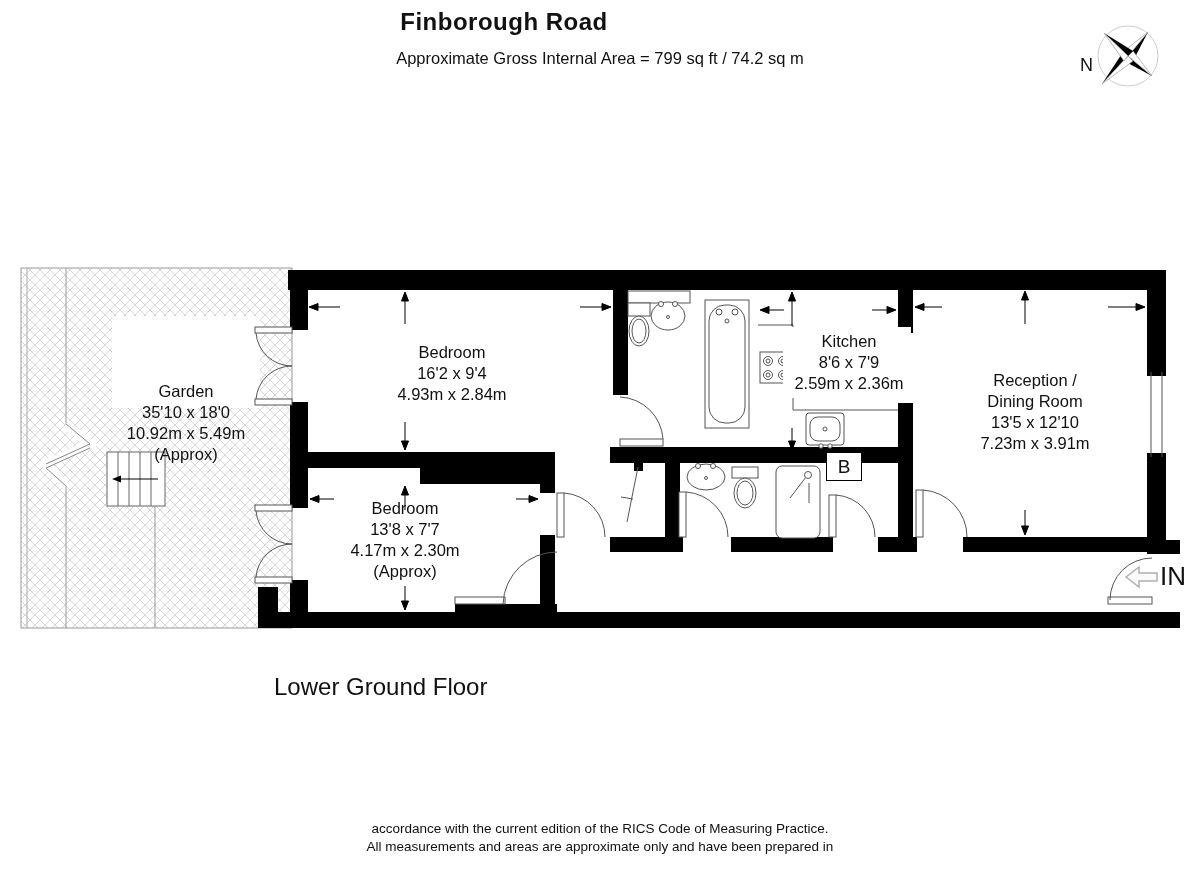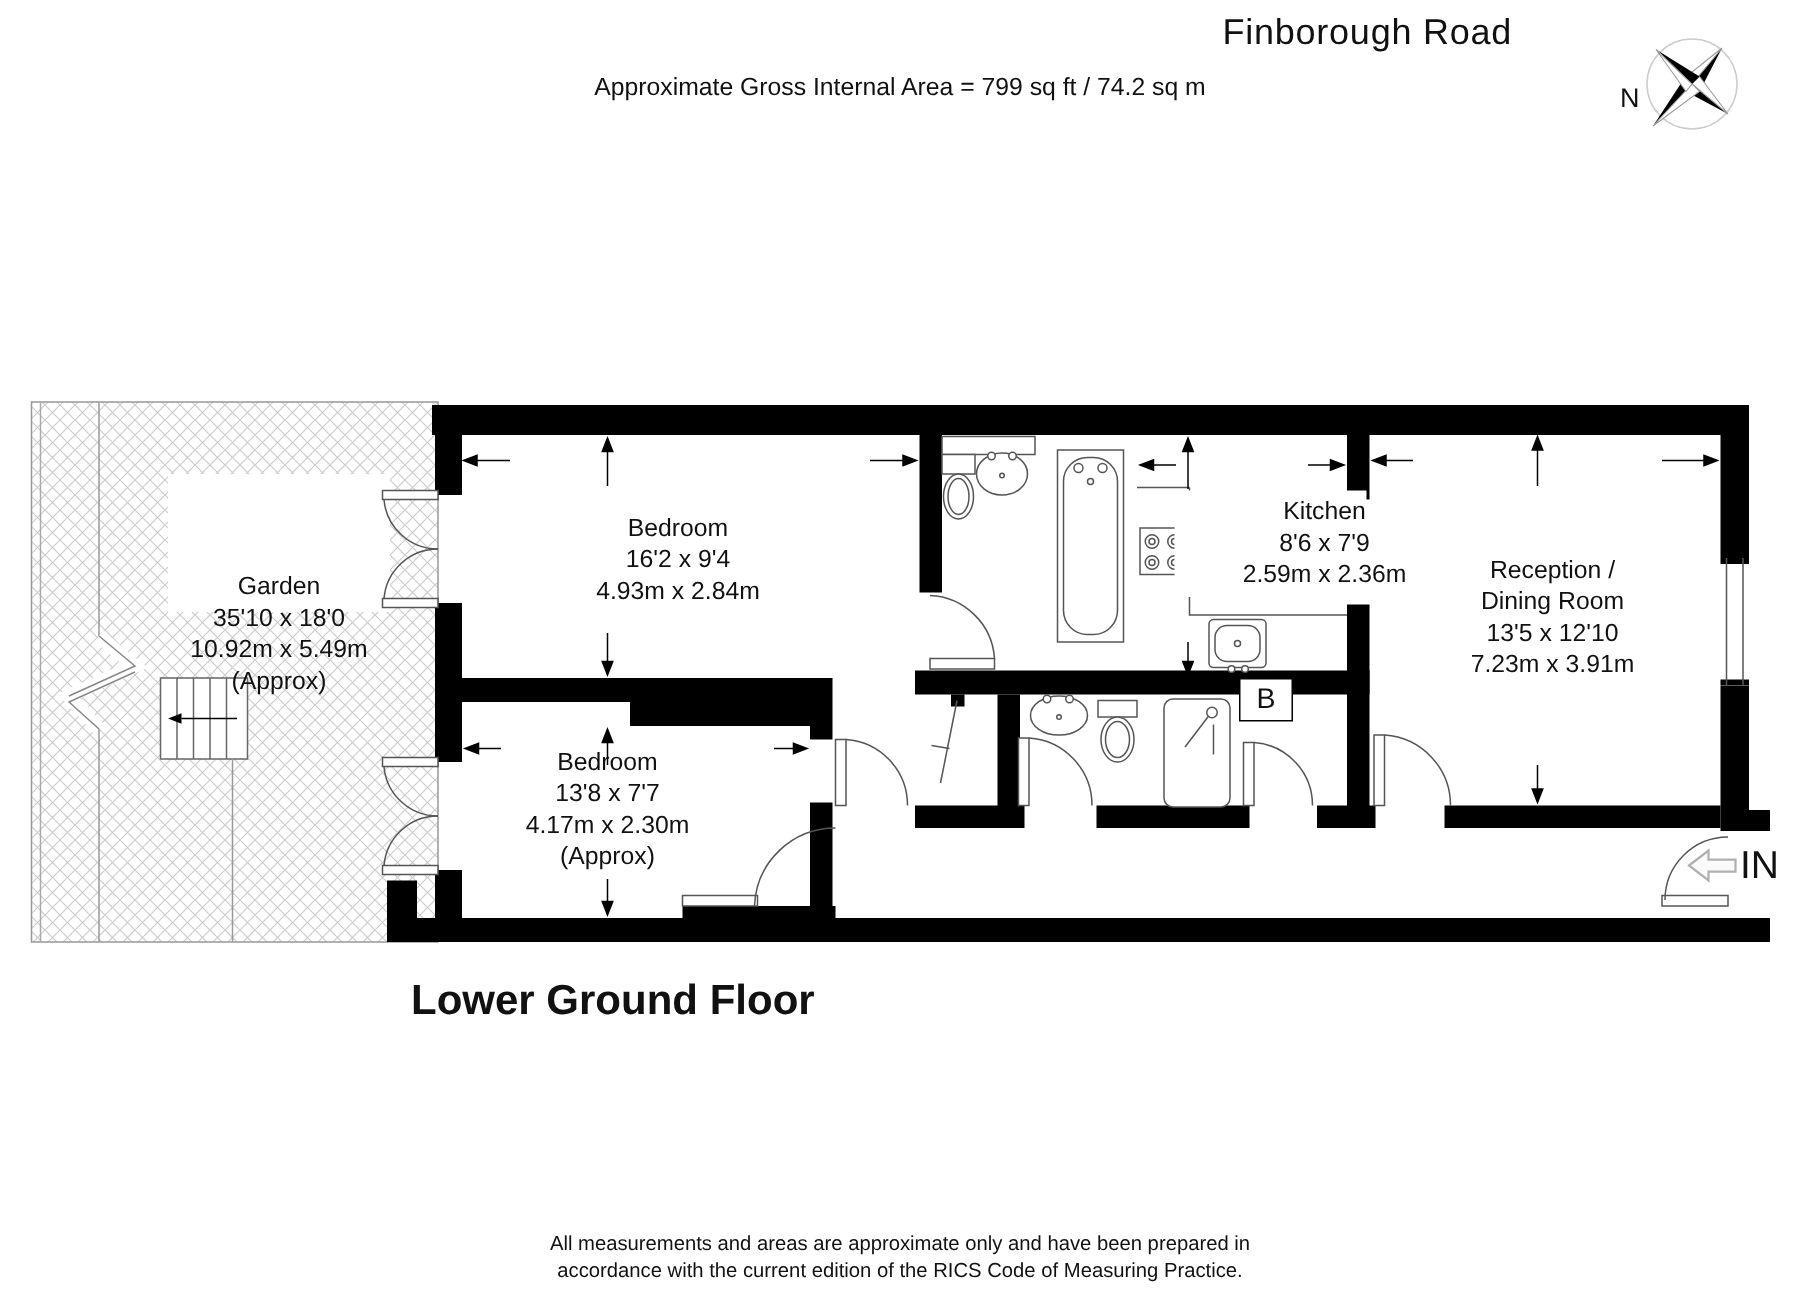--- a/index.html
+++ b/index.html
@@ -1,24 +1,24 @@
 <!DOCTYPE html>
 <html><head>
 <meta charset="utf-8">
 <style>
   html,body{margin:0;padding:0;background:#fff;}
   #canvas{position:relative;width:1200px;height:874px;background:#ffffff;overflow:hidden;
           font-family:"Liberation Sans",sans-serif;color:#111;}
   #plan-svg{position:absolute;left:0;top:0;}
   .abs{position:absolute;}
-  .page-title{width:1008px;text-align:right;top:8px;left:0;font-size:24px;font-weight:normal;letter-spacing:0.5px;}
+  .page-title{width:1008px;text-align:center;top:8px;left:0;font-size:24px;font-weight:bold;letter-spacing:0.5px;}
   .page-subtitle{width:1200px;text-align:center;top:49px;left:0;font-size:16.5px;}
   .room-label{text-align:center;font-size:16.5px;line-height:21px;white-space:nowrap;}
   .room-label div{white-space:nowrap;}
-  .floor-name{left:274px;top:651px;font-size:28px;font-weight:bold;}
+  .floor-name{left:274px;top:673px;font-size:24px;font-weight:normal;}
   .in-label{left:1160px;top:561px;font-size:26px;}
   .b-label{left:826px;top:452px;width:34px;height:27px;background:#fff;border:1px solid #000;
            display:flex;align-items:center;justify-content:center;font-size:19px;}
   .compass-n{left:1080px;top:55px;font-size:18px;}
   .footer{width:1200px;left:0;top:820px;text-align:center;font-size:13.5px;line-height:18px;}
 </style>
 </head>
 <body>
 
 <div id="canvas">
@@ -279,21 +279,21 @@
     <div>10.92m x 5.49m</div>
     <div>(Approx)</div>
   </div>
 
   <div class="abs room-label" style="left:372px;top:342px;width:160px;">
     <div>Bedroom</div>
     <div>16'2 x 9'4</div>
     <div>4.93m x 2.84m</div>
   </div>
 
-  <div class="abs room-label" style="left:818px;top:331px;width:130px;">
+  <div class="abs room-label" style="left:784px;top:331px;width:130px;">
     <div>Kitchen</div>
     <div>8'6 x 7'9</div>
     <div>2.59m x 2.36m</div>
   </div>
 
   <div class="abs room-label" style="left:955px;top:370px;width:160px;">
     <div>Reception /</div>
     <div>Dining Room</div>
     <div>13'5 x 12'10</div>
     <div>7.23m x 3.91m</div>
@@ -304,17 +304,17 @@
     <div>13'8 x 7'7</div>
     <div>4.17m x 2.30m</div>
     <div>(Approx)</div>
   </div>
 
   <div class="abs b-label">B</div>
   <div class="abs in-label">IN</div>
   <div class="abs floor-name">Lower Ground Floor</div>
 
   <div class="abs footer">
+    <div>accordance with the current edition of the RICS Code of Measuring Practice.</div>
     <div>All measurements and areas are approximate only and have been prepared in</div>
-    <div>accordance with the current edition of the RICS Code of Measuring Practice.</div>
   </div>
 
 </div>
 
 </body></html>

